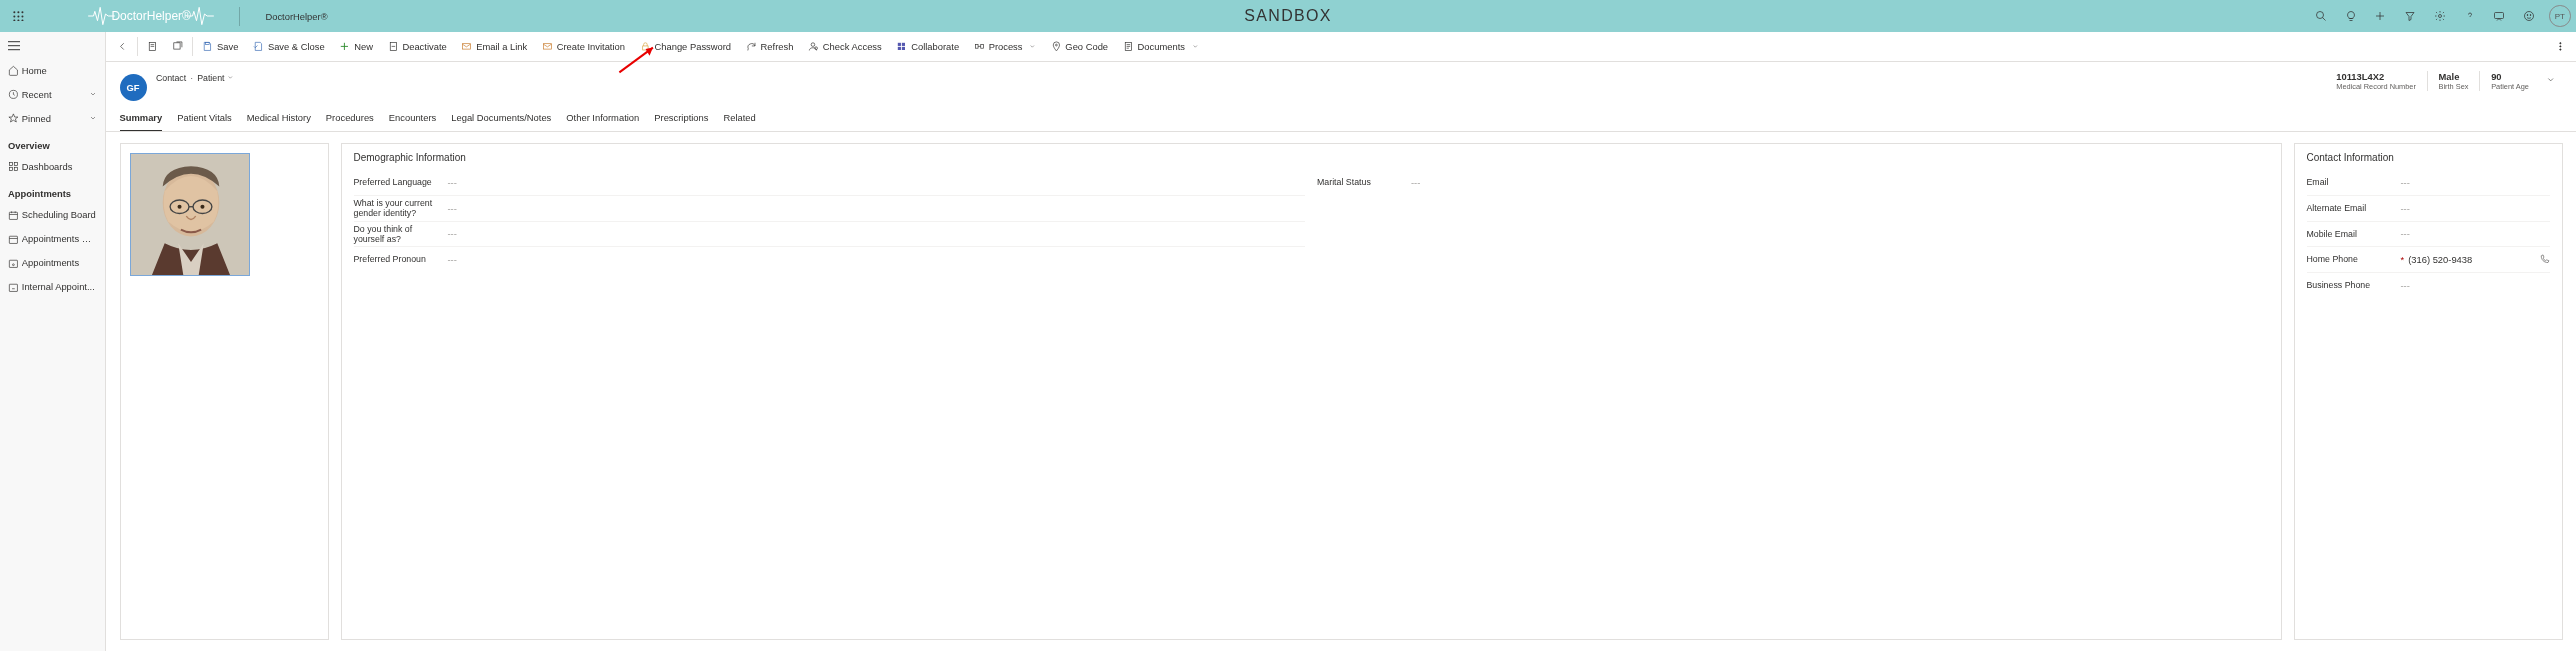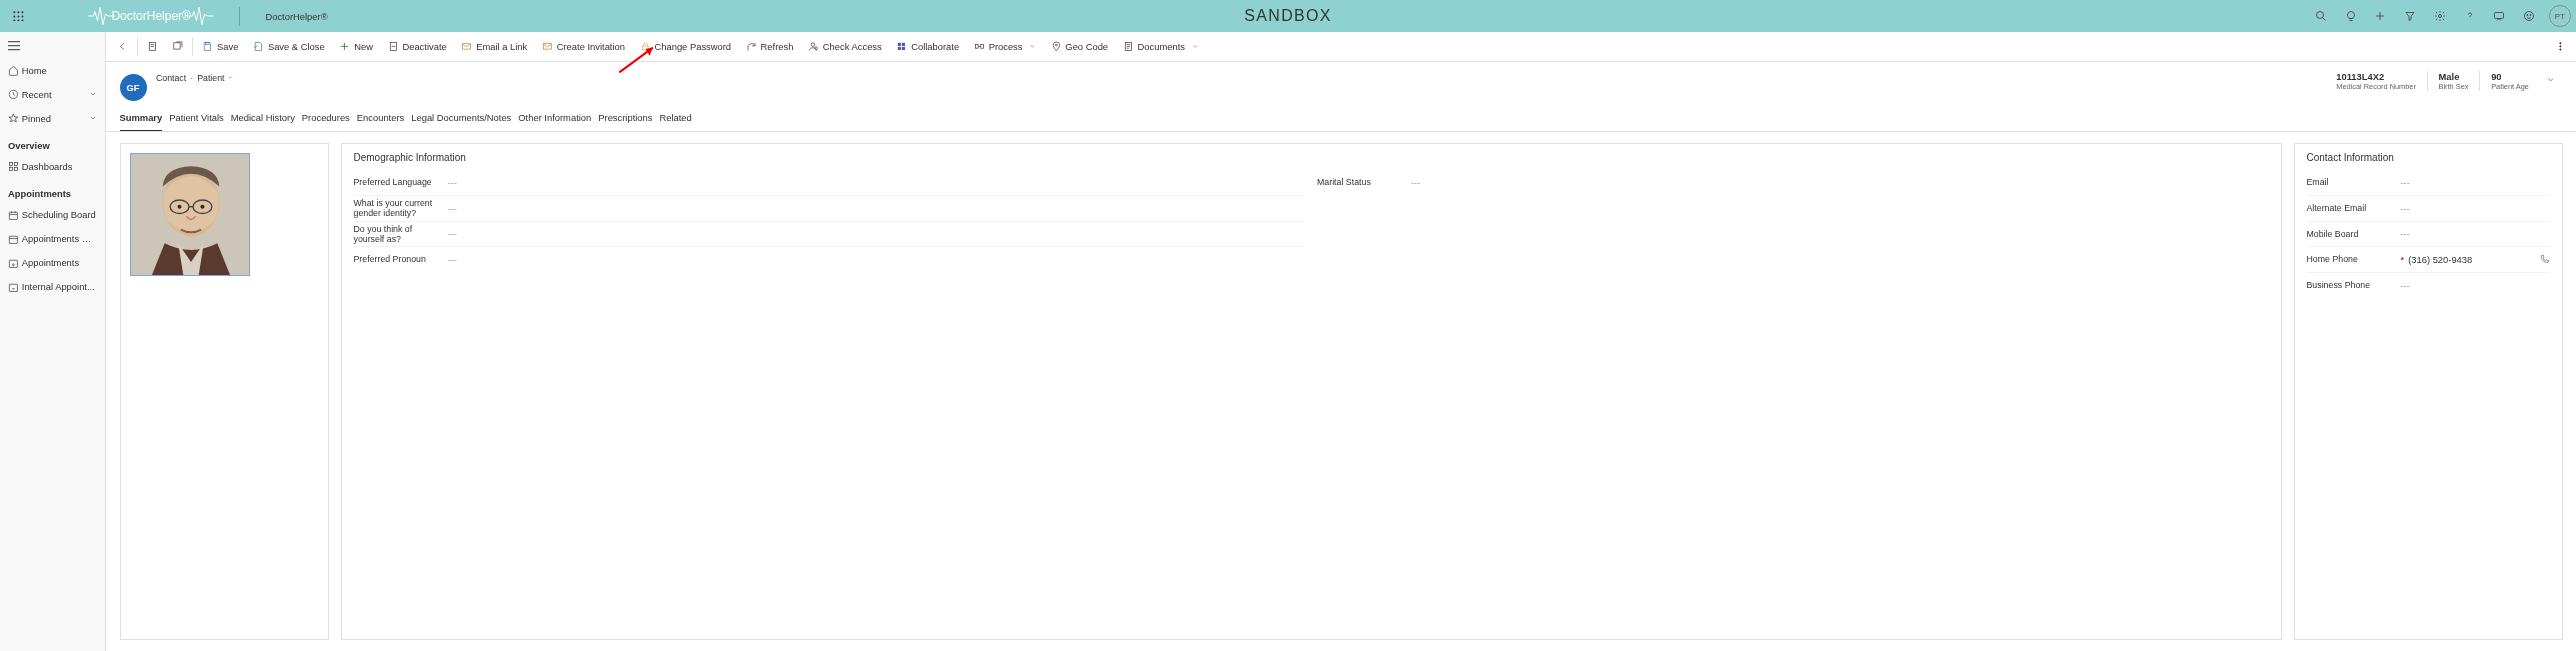--- a/index.html
+++ b/index.html
@@ -52,21 +52,21 @@
 .rechdr .subtitle .dot { color: #605e5c; }
 .rechdr .subtitle .chev-xs { width:6.7px;height:6.7px; }
 .rechdr .meta { display: flex; align-items: flex-start; gap: 0; }
 .rechdr .meta .mcol { padding: 0 10.8px; border-left: 0.7px solid #e1dfdd; }
 .rechdr .meta .mcol:first-child { border-left: none; }
 .rechdr .meta .mval { font-size: 9.4px; font-weight: 600; }
 .rechdr .meta .mlbl { font-size: 7.4px; color: #605e5c; }
 .rechdr .meta .expand { padding: 4px 6.7px; cursor:pointer; }
 
 
-.tabs { display: flex; gap: 7px; padding: 10.8px 13.5px 0; border-bottom: 0.7px solid #e1dfdd; }
+.tabs { display: flex; gap: 15px; padding: 10.8px 13.5px 0; border-bottom: 0.7px solid #e1dfdd; }
 .tabs .tab { padding-bottom: 6.7px; font-size: 9.4px; color: #323130; cursor: pointer; border-bottom: 1.3px solid transparent; }
 .tabs .tab.active { font-weight: 600; border-bottom-color: #323130; }
 
 
 .panels { display: flex; gap: 12px; padding: 10.8px 13.5px; overflow: auto; flex:1; }
 .panel { border: 0.7px solid #e1dfdd; background: #fff; }
 .panel.photo { width: 209px; padding: 9.4px; }
 .panel.photo .photo-img { width: 120px; height: 123px; border: 1.3px solid #7aa7d9; background: linear-gradient(180deg,#d9d2c5 0%, #c9bfae 40%, #7a5a4a 41%, #6b4a3a 100%); position:relative; overflow:hidden;}
 .panel.demo { flex: 1; padding: 8px 12px; min-width: 337px; }
 .panel.contact { width: 269px; padding: 8px 12px; }
@@ -490,21 +490,21 @@
         <h3>Contact Information</h3>
         <div class="fld-row">
           <div class="flbl">Email</div>
           <div class="fval empty">---</div>
         </div>
         <div class="fld-row">
           <div class="flbl">Alternate Email</div>
           <div class="fval empty">---</div>
         </div>
         <div class="fld-row">
-          <div class="flbl">Mobile Board</div>
+          <div class="flbl">Mobile Email</div>
           <div class="fval empty">---</div>
         </div>
         <div class="fld-row">
           <div class="flbl">Home Phone</div>
           <span class="req">*</span>
           <div class="fval">(316) 520-9438</div>
           <svg class="ficon icon" viewBox="0 0 24 24">
               <path d="M5 4c0 9 6 15 15 15l2-4-5-2-2 2c-3-1-5-3-6-6l2-2-2-5z"></path>
             </svg>
         </div>

